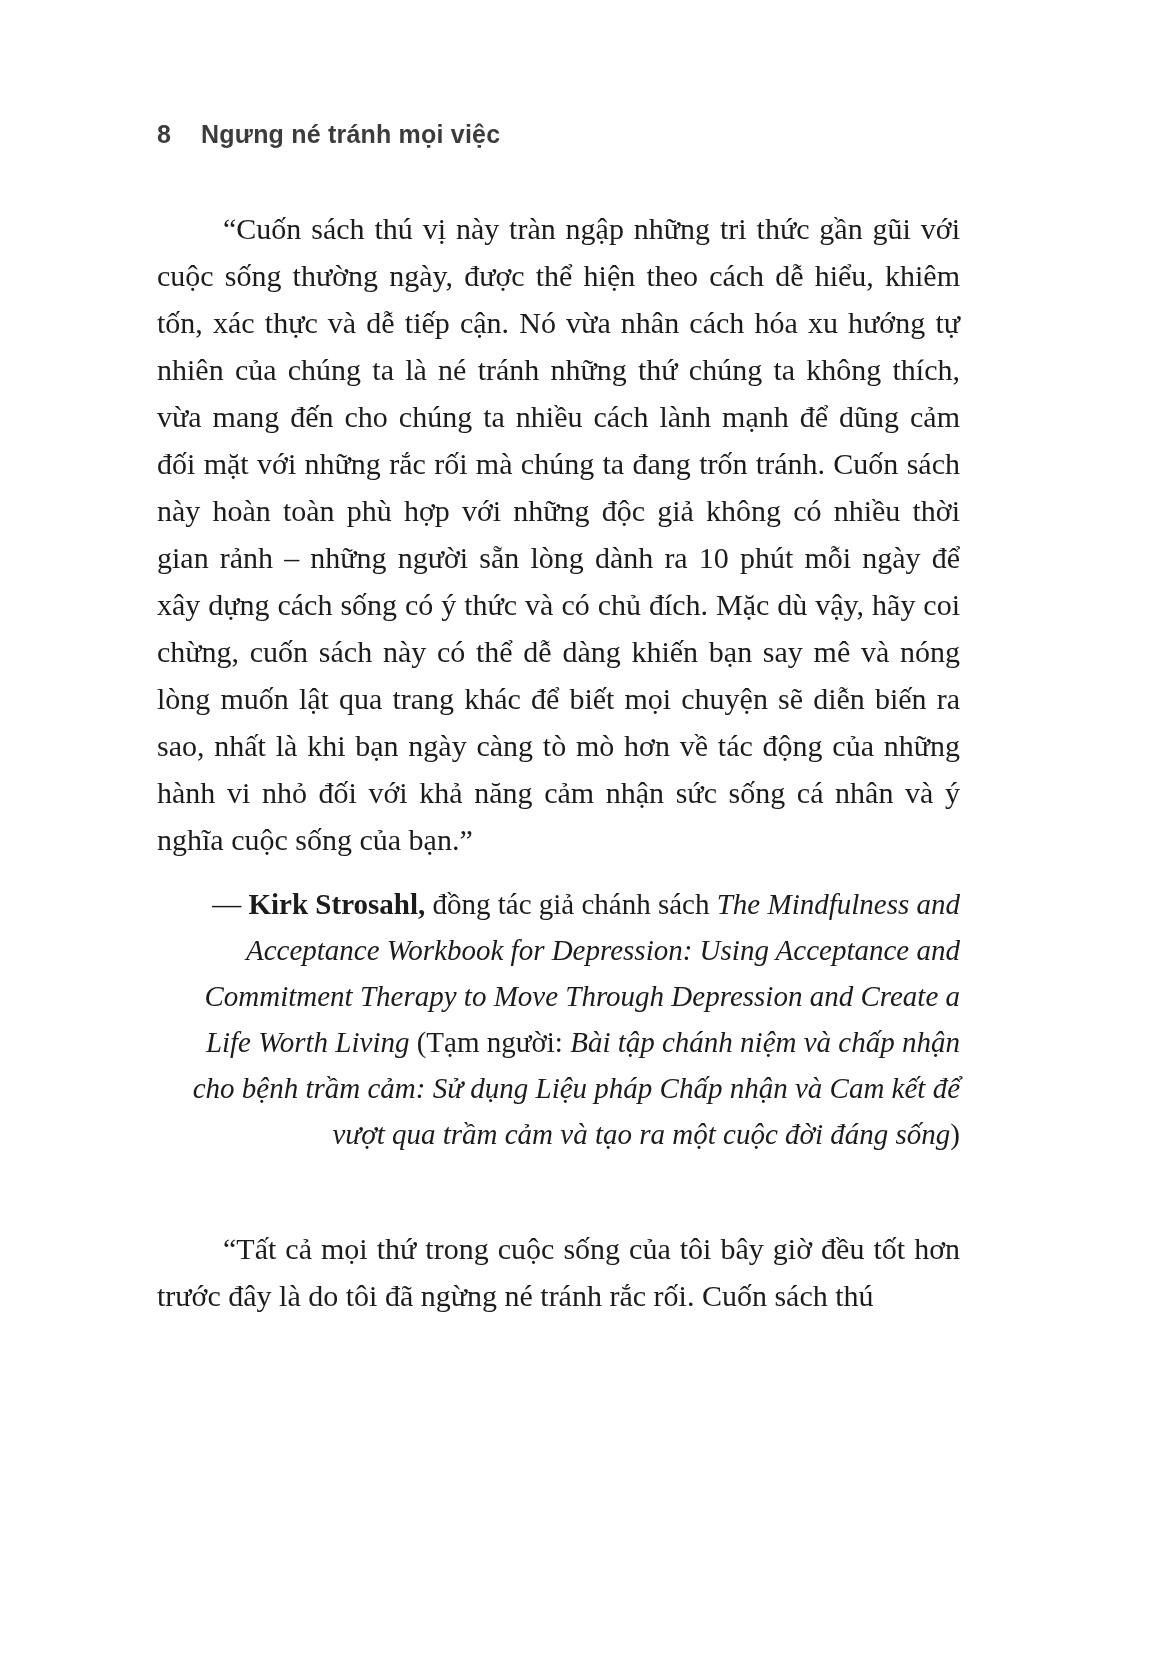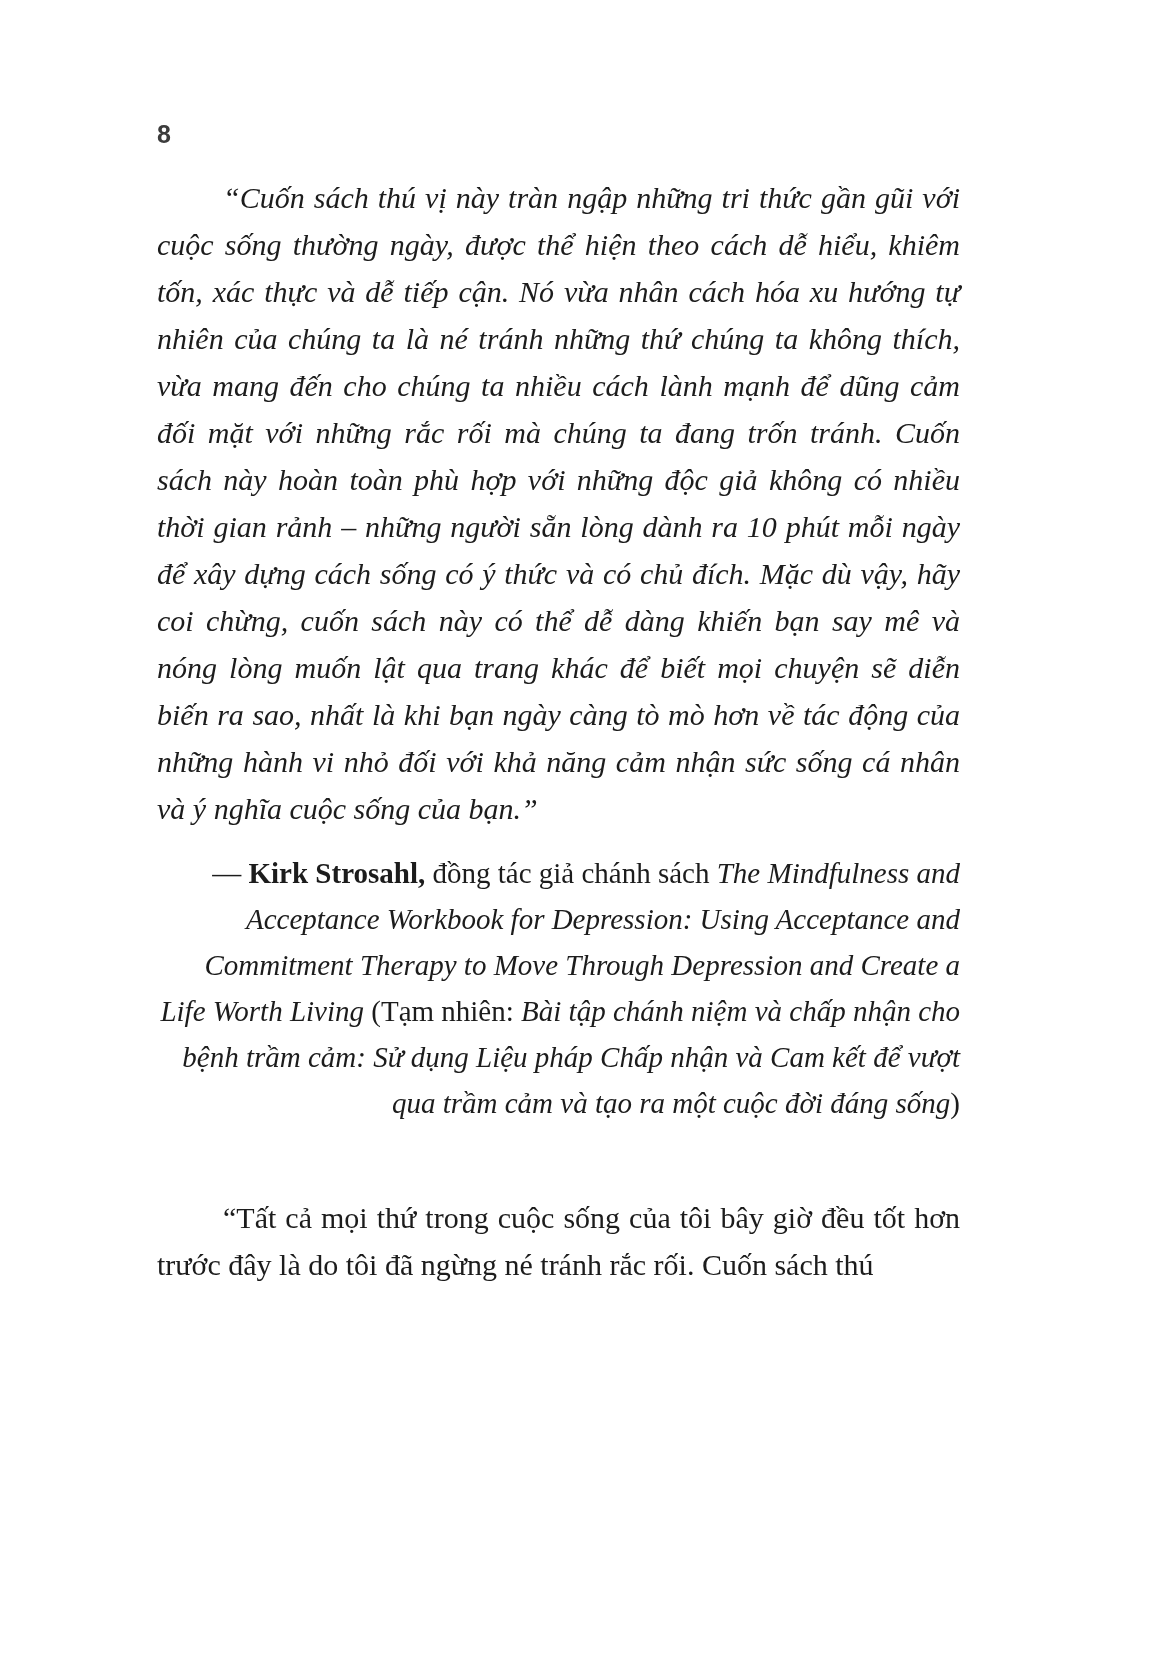--- a/index.html
+++ b/index.html
@@ -28,47 +28,48 @@
       color: #3c3c3c;
       letter-spacing: 0.2px;
     }
     .quote {
       font-size: 30px;
       line-height: 47px;
       text-align: justify;
       text-indent: 66px;
       margin: 0;
     }
-    .quote-1 { margin-top: 25px; font-style: italic; }
+    .quote-1 { margin-top: 56px; }
     .attribution {
       font-size: 29px;
       line-height: 46px;
       text-align: right;
       text-indent: 0;
       margin: 18px 0 0 0;
     }
     .bold { font-weight: 700; text-align: center; }
     .italic { font-style: italic; }
     .quote-2 { margin-top: 68px; }
   </style>
 </head>
 <body>
 
 <div class="page">
 
   <div class="running-header">
     <span>8</span>
+    <span>Ngưng né tránh mọi việc</span>
   </div>
 
   <p class="quote quote-1">“Cuốn sách thú vị này tràn ngập những tri thức gần gũi với cuộc sống thường ngày, được thể hiện theo cách dễ hiểu, khiêm tốn, xác thực và dễ tiếp cận. Nó vừa nhân cách hóa xu hướng tự nhiên của chúng ta là né tránh những thứ chúng ta không thích, vừa mang đến cho chúng ta nhiều cách lành mạnh để dũng cảm đối mặt với những rắc rối mà chúng ta đang trốn tránh. Cuốn sách này hoàn toàn phù hợp với những độc giả không có nhiều thời gian rảnh – những người sẵn lòng dành ra 10 phút mỗi ngày để xây dựng cách sống có ý thức và có chủ đích. Mặc dù vậy, hãy coi chừng, cuốn sách này có thể dễ dàng khiến bạn say mê và nóng lòng muốn lật qua trang khác để biết mọi chuyện sẽ diễn biến ra sao, nhất là khi bạn ngày càng tò mò hơn về tác động của những hành vi nhỏ đối với khả năng cảm nhận sức sống cá nhân và ý nghĩa cuộc sống của bạn.”</p>
 
   <p class="attribution">
     <span>—</span>
     <span class="bold">Kirk Strosahl,</span>
     <span>đồng tác giả chánh sách</span>
     <span class="italic">The Mindfulness and Acceptance Workbook for Depression: Using Acceptance and Commitment Therapy to Move Through Depression and Create a Life Worth Living</span>
-    <span>(Tạm nhiên:</span>
+    <span>(Tạm người:</span>
     <span class="italic">Bài tập chánh niệm và chấp nhận cho bệnh trầm cảm: Sử dụng Liệu pháp Chấp nhận và Cam kết để vượt qua trầm cảm và tạo ra một cuộc đời đáng sống</span><span>)</span>
   </p>
 
   <p class="quote quote-2">“Tất cả mọi thứ trong cuộc sống của tôi bây giờ đều tốt hơn trước đây là do tôi đã ngừng né tránh rắc rối. Cuốn sách thú</p>
 
 </div>
 
 </body></html>

